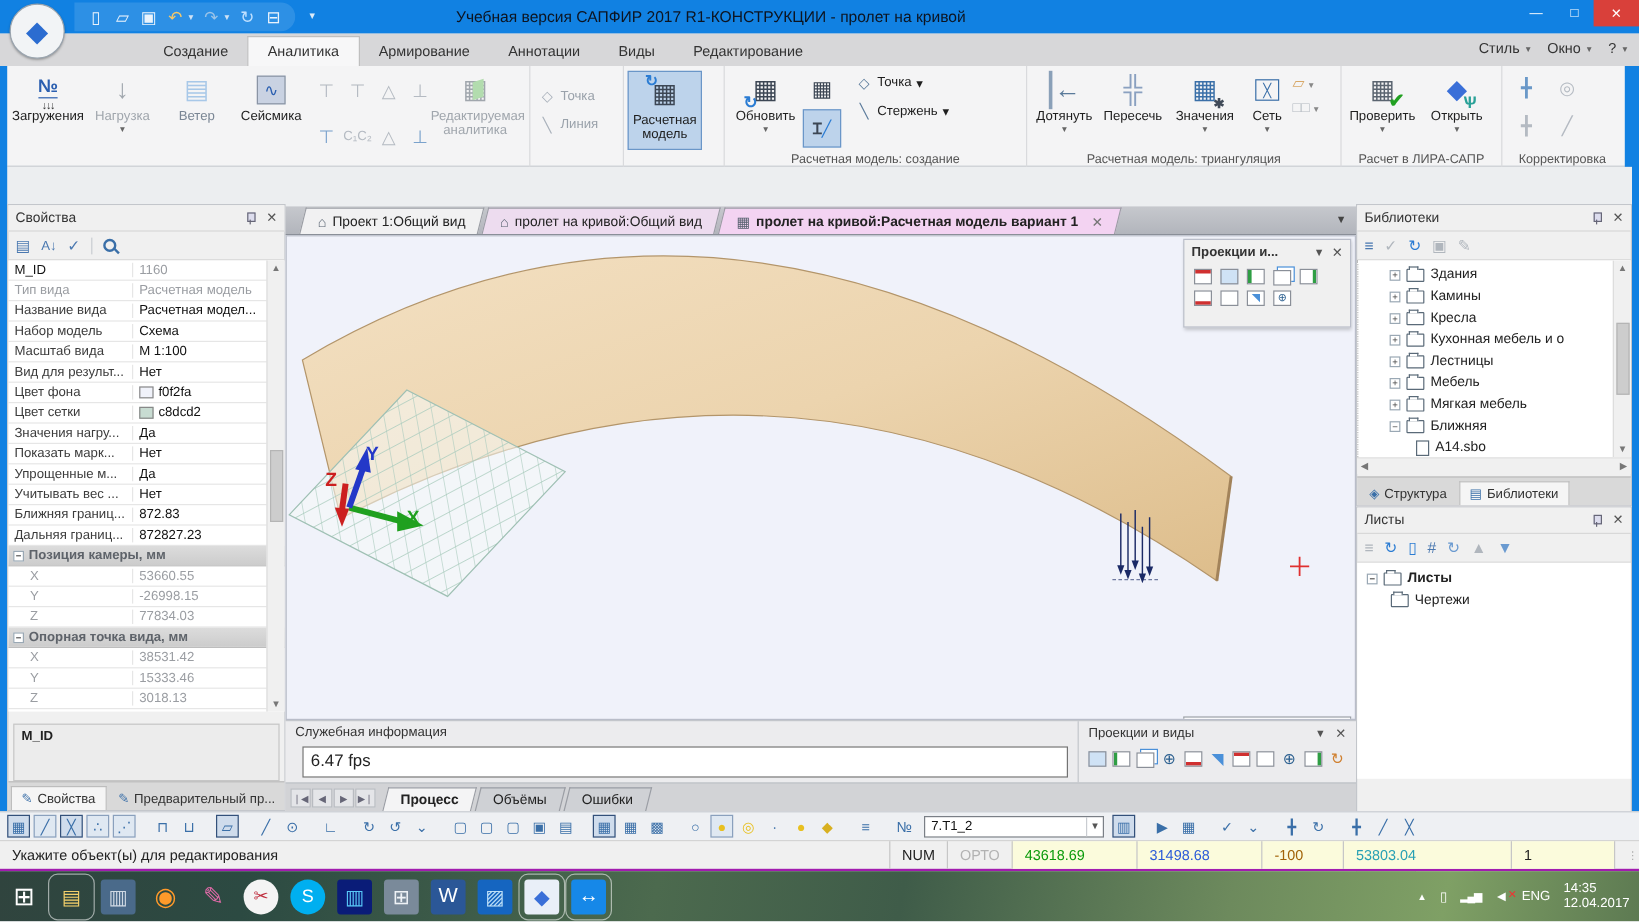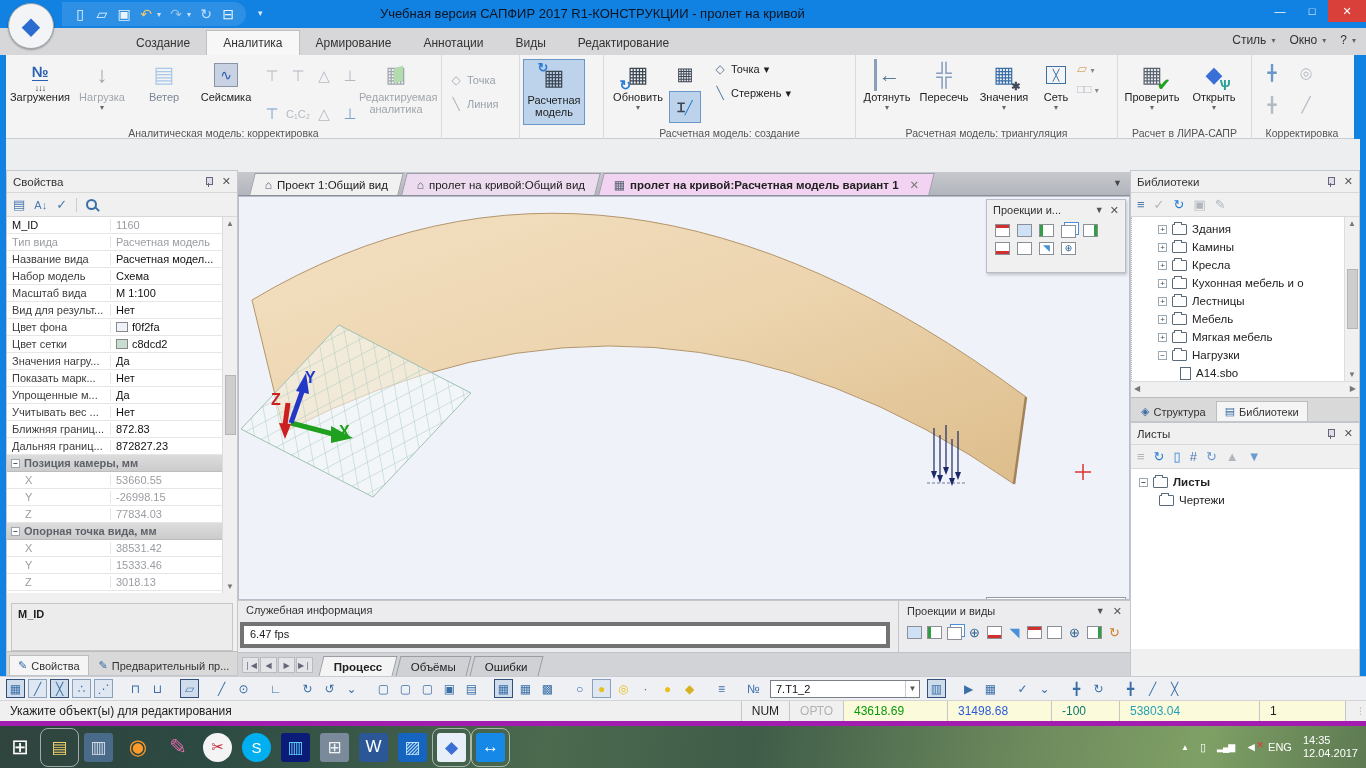--- a/index.html
+++ b/index.html
@@ -93,57 +93,57 @@
 .xtab>span{transform:skewX(14deg);display:flex;align-items:center;gap:5px;font-size:11.5px;color:#222;padding:0 12px;white-space:nowrap}
 .xtab.t1{background:#f1f1f2}.xtab.t2{background:#eddcef}
 .xtab.t3{background:#f3d3f2;font-weight:bold}
 .xtab .tic{color:#55606e;font-size:12px;font-weight:normal}
 .xtab .tclose{font-weight:normal;color:#777;margin-left:6px}
 .dt-caret{position:absolute;right:8px;top:6px;font-size:9px;color:#444}
 .viewport{position:relative;height:404px;background:#f0f2fa;border:1px solid #b9bdc9;overflow:hidden}
 
 .floatpanel{position:absolute;left:747px;top:2px;width:140px;height:74px;background:#f0f0f0;border:1px solid #b9bdc9;box-shadow:1px 2px 3px rgba(0,0,0,.2);z-index:6}
 .fphead{height:20px;display:flex;align-items:center;font-size:11px;color:#333;padding:0 6px;gap:6px}
-.fphead b{font-weight:normal;flex:1}
+.fphead b{font-weight:bold;flex:1}
 .cuberow{display:flex;gap:7px;padding:2px 8px;align-items:center}
 .cube{width:15px;height:13px;border:1px solid #8a8f98;background:#fff;display:inline-flex;align-items:center;justify-content:center;font-size:9px;line-height:11px}
 .cube.ct{box-shadow:inset 0 3px 0 0 currentColor}
 .cube.cb{box-shadow:inset 0 -3px 0 0 currentColor}
 .cube.cl{box-shadow:inset 3px 0 0 0 currentColor}
 .cube.cr{box-shadow:inset -3px 0 0 0 currentColor}
 .cube.dbl{box-shadow:3px -3px 0 -1px #fff,3px -3px 0 0 currentColor;margin-top:3px}
 .cube.nob{border:none;background:none;font-size:13px}
 
 .coordbox{position:absolute;left:747px;top:400px;width:140px;height:80px;background:#fff;border:1px solid #989ea6;box-shadow:2px 3px 4px rgba(0,0,0,.25);z-index:8;padding:3px 6px;font-size:11.5px}
 
 .svc{height:52px;display:flex;background:#ececee;border-top:1px solid #c3c6cb}
 .svc-left{width:714px;border-right:1px solid #c3c6cb;position:relative}
 .svc-title{height:20px;font-size:11px;color:#333;padding:3px 8px}
-.svc-out{position:absolute;left:2px;right:8px;top:21px;height:26px;background:#fff;border:4px solid #737373;font-size:11px;color:#222;padding:2px 6px}
+.svc-out{position:absolute;left:14px;right:8px;top:21px;height:26px;background:#fff;border:1px solid #737373;font-size:14px;color:#222;padding:2px 6px}
 .svc-right{flex:1;position:relative}
 .svc-rt{height:20px;display:flex;align-items:center;font-size:11px;color:#333;padding:0 8px;gap:8px}
 .svc-rt b{font-weight:normal;flex:1}
 .svc-icons{display:flex;gap:5px;align-items:center;padding:3px 8px}
 
 .tabnav{height:24px;background:#d2d3d6;display:flex;align-items:flex-end;padding-left:4px;border-top:1px solid #bfc2c7}
 .navbtns{display:flex;gap:1px;margin:0 8px 3px 0}
 .navbtns span{width:17px;height:16px;background:#e4e5e8;border:1px solid #b8bbc0;font-size:8px;color:#667;display:flex;align-items:center;justify-content:center}
 .tabnav .xtab{height:20px;background:#cfd1d5}
 .tabnav .xtab.active{background:#f4f4f5;font-weight:bold}
 
 .btoolbar{position:absolute;left:0;top:676px;width:1366px;height:24px;background:#eef0f3;border-top:1px solid #c9ccd1;display:flex;align-items:center;padding-left:6px;gap:3px}
 .btoolbar .ricon{width:19px;height:19px;display:inline-flex;align-items:center;justify-content:center;font-size:12px;color:#3a6fa8}
 .btoolbar .ricon.box{border:1px solid #8aa0bd;background:#dfe8f2}
 .btoolbar .ricon.sel{border:1px solid #33507a;background:#cfdcec}
 .btoolbar .ricon.gap{margin-left:10px}
 .combo{width:150px;height:18px;background:#fff;border:1px solid #7a7f86;display:flex;align-items:center;font-size:11px;color:#111;padding-left:5px;margin:0 4px}
 .combo .cv{flex:1}
 .combo .cc{width:14px;text-align:center;color:#555;font-size:8px;border-left:1px solid #c9ccd1;align-self:stretch;line-height:16px}
 
-.statusbar{position:absolute;left:0;top:700px;width:1366px;height:26px;background:#f0f0f0;border-top:1px solid #d4d4d4;border-bottom:5px solid #a21caf;display:flex;align-items:center;font-size:12px}
+.statusbar{position:absolute;left:0;top:700px;width:1366px;height:26px;background:#f0f0f0;border-top:1px solid #d4d4d4;border-bottom:2px solid #a21caf;display:flex;align-items:center;font-size:12px}
 .smsg{flex:1;padding-left:10px;color:#222}
 .scell{border-left:1px solid #c6c6c6;height:100%;display:flex;align-items:center;padding:0 10px;color:#222}
 .scell.dim{color:#b2b2b2}
 .sval{background:#fbfbdc;justify-content:flex-start}
 .grip{width:16px;color:#aaa;font-size:9px;letter-spacing:1px}
 
 .taskbar{position:absolute;left:0;top:726px;width:1366px;height:42px;background:linear-gradient(100deg,#30443e 0%,#2c4a42 15%,#4c6a4e 40%,#3f5c49 55%,#6d8a5d 75%,#7fa065 88%,#5d7a52 100%);display:flex;align-items:center}
 .tapps{display:flex;align-items:center;height:42px}
 .tapp{width:40px;height:40px;display:flex;align-items:center;justify-content:center;font-size:21px;color:#e8eef4}
 .tapp.tile{width:29px;height:29px;margin:5px;border-radius:3px;font-size:17px}
@@ -233,21 +233,20 @@
           <span class="ricon dim">⊥</span>
           <span class="ricon blue">⊤</span>
           <span class="ricon dim wide">C₁C₂</span>
           <span class="ricon dim">△</span>
           <span class="ricon blue">⊥</span>
         </div>
       <div class="rbtn dim">
         <span class="ric" style="position:relative">▦<span class="ol" style="left:8px;top:8px;width:9px;height:15px;background:#b2dcae;transform:skewY(-18deg)"></span></span>
         <span class="rlb wrap">Редактируемая аналитика</span>
       </div>
-      <div class="rcap">Аналитическая модель: корректировка</div>
     </div>
     <div class="rgroup" style="width:78px;flex-direction:column;justify-content:center">
       <div class="minirow">
           <span class="mi">◇</span>
           <span>Точка</span>
         </div>
       <div class="minirow">
           <span class="mi">╲</span>
           <span>Линия</span>
         </div>
@@ -665,21 +664,21 @@
           <span>Мебель</span>
         </div>
       <div class="titem">
           <span class="exp">+</span>
           <span class="fold"></span>
           <span>Мягкая мебель</span>
         </div>
       <div class="titem">
           <span class="exp">−</span>
           <span class="fold"></span>
-          <span>Нагрузки</span>
+          <span>Ближняя</span>
         </div>
       <div class="titem" style="padding-left:22px">
           <span class="fileic"></span>
           <span>A14.sbo</span>
         </div>
       <div class="vscroll">
           <span>▲</span>
           <span class="vthumb"></span>
           <span>▼</span>
         </div>
@@ -787,21 +786,21 @@
         <span class="ricon dim">╳</span>
       </span>
   </div>
 
   <div class="statusbar">
     <span class="smsg">Укажите объект(ы) для редактирования</span>
     <span class="scell">NUM</span>
     <span class="scell dim">ОРТО</span>
     <span class="scell sval" style="width:104px;color:#0a9a0a">43618.69</span>
     <span class="scell sval" style="width:104px;color:#2a5ad8">31498.68</span>
-    <span class="scell sval" style="width:68px;color:#0f766e">-100</span>
+    <span class="scell sval" style="width:68px;color:#a16207">-100</span>
     <span class="scell sval" style="width:140px;color:#28a0b4">53803.04</span>
     <span class="scell sval" style="width:86px">1</span>
     <span class="scell grip">⋮⋮</span>
   </div>
 
   <div class="taskbar">
     <div class="tapps">
         <span class="tapp" style="color: rgb(255, 255, 255);">⊞</span>
         <span class="tapp tile framed" style="color: rgb(242, 207, 106);">▤</span>
         <span class="tapp tile" style="color: rgb(207, 217, 228); background: rgb(74, 106, 138);">▥</span>

